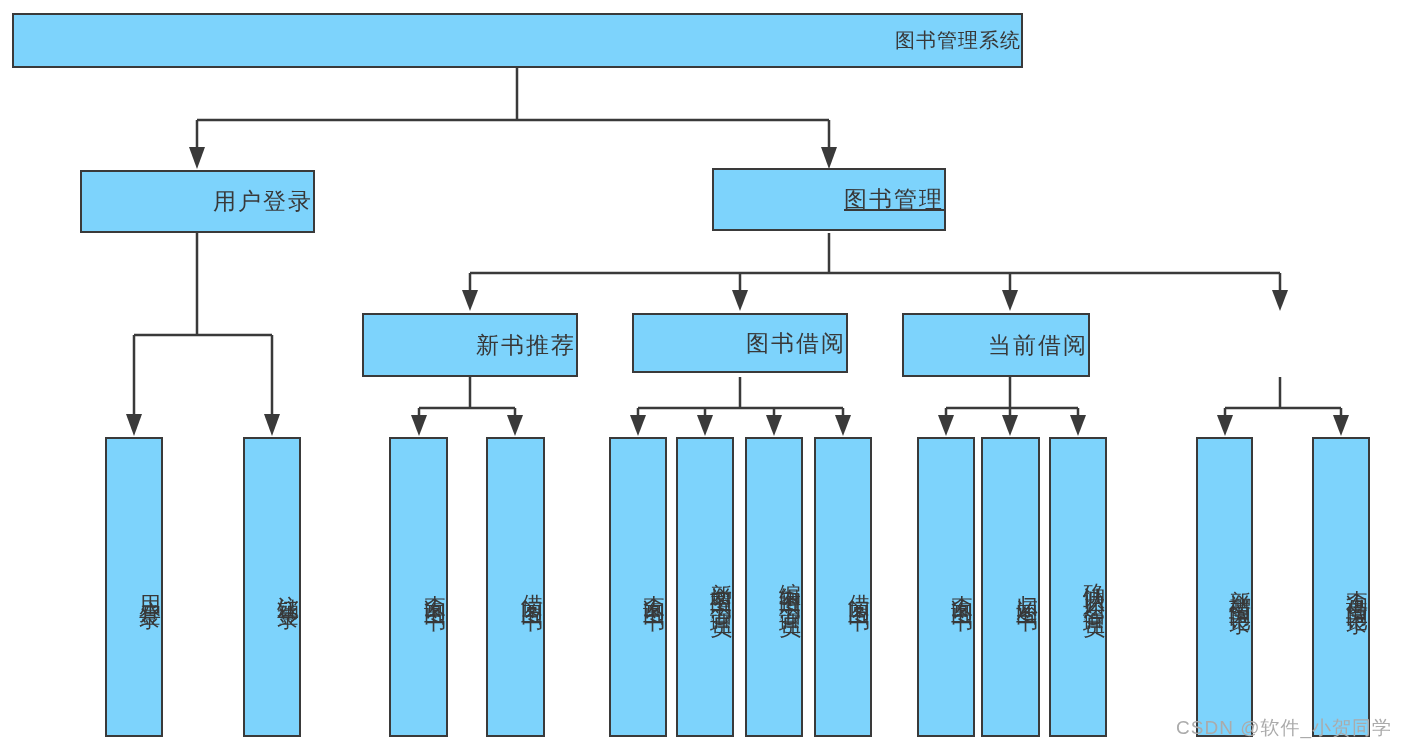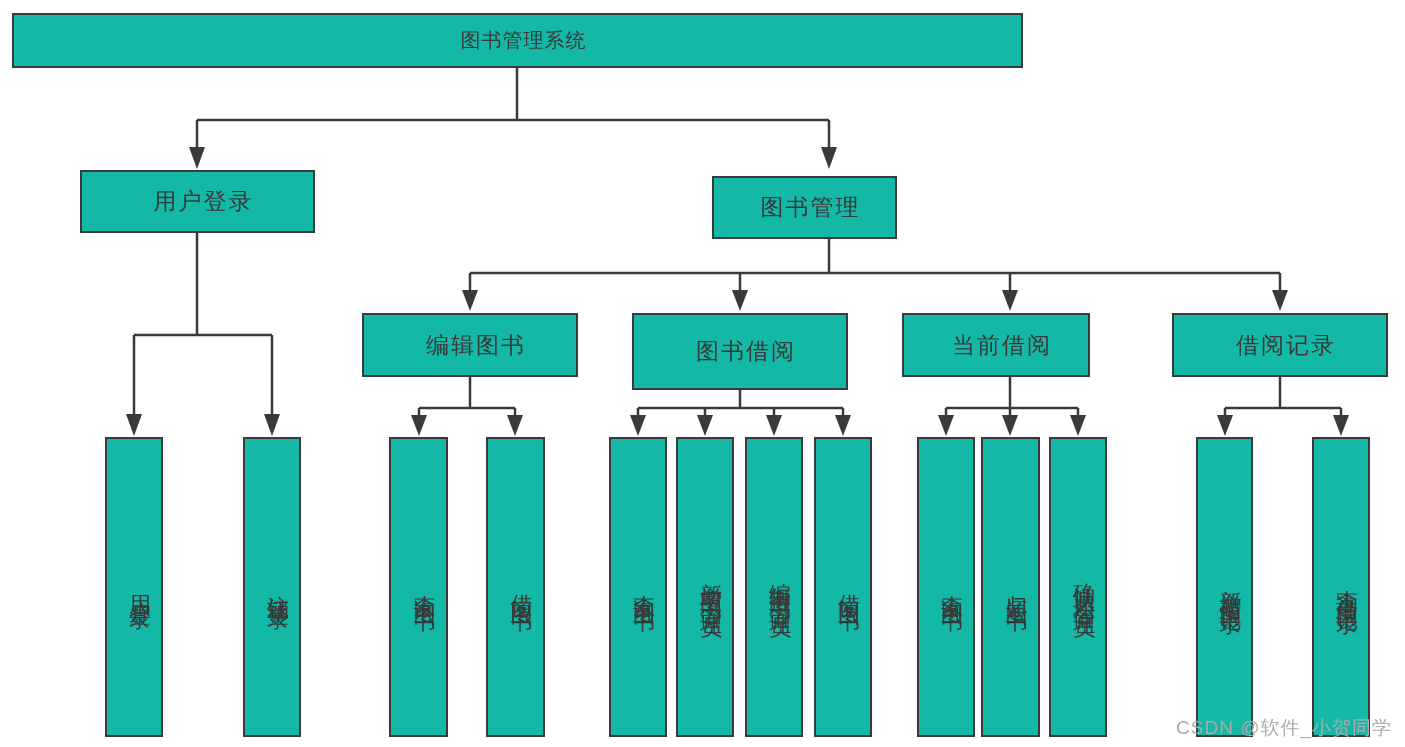--- a/index.html
+++ b/index.html
@@ -15,24 +15,24 @@
     position: absolute;
     left: 0; top: 0;
     width: 1405px;
     height: 747px;
     pointer-events: none;
   }
   .box {
     position: absolute;
     box-sizing: border-box;
     border: 2.5px solid #3a3a3a;
-    background: #14b8a6;
+    background: #7dd3fc;
     display: flex;
     align-items: center;
-    justify-content: center;
+    justify-content: flex-end;
     color: #383838;
     padding-left: 12px;
   }
   .hlabel {
     font-size: 23px;
     letter-spacing: 2px;
     white-space: nowrap;
   }
   .root-box .hlabel { font-size: 20px; letter-spacing: 1px; }
   .vlabel {
@@ -93,35 +93,32 @@
     </g>
   </svg>
 
   <div class="box root-box" style="left:12px; top:13px; width:1011px; height:55px;">
     <span class="hlabel">图书管理系统</span>
   </div>
 
   <div class="box" style="left:80px; top:170px; width:235px; height:63px;">
     <span class="hlabel">用户登录</span>
   </div>
-  <div class="box" style="left:712px; top:176px; width:185px; height:63px;">
+  <div class="box" style="left:712px; top:168px; width:234px; height:63px;text-decoration:underline;">
     <span class="hlabel">图书管理</span>
   </div>
 
   <div class="box" style="left:362px; top:313px; width:216px; height:64px;">
-    <span class="hlabel">编辑图书</span>
+    <span class="hlabel">新书推荐</span>
   </div>
-  <div class="box" style="left:632px; top:313px; width:216px; height:77px;">
+  <div class="box" style="left:632px; top:313px; width:216px; height:60px;">
     <span class="hlabel">图书借阅</span>
   </div>
   <div class="box" style="left:902px; top:313px; width:188px; height:64px;">
     <span class="hlabel">当前借阅</span>
-  </div>
-  <div class="box" style="left:1172px; top:313px; width:216px; height:64px;">
-    <span class="hlabel">借阅记录</span>
   </div>
 
   <div class="box" style="left:105px; top:437px; width:58px; height:300px;">
     <span class="vlabel">用户登录</span>
   </div>
   <div class="box" style="left:243px; top:437px; width:58px; height:300px;">
     <span class="vlabel">注销登录</span>
   </div>
 
   <div class="box" style="left:389px; top:437px; width:59px; height:300px;">

